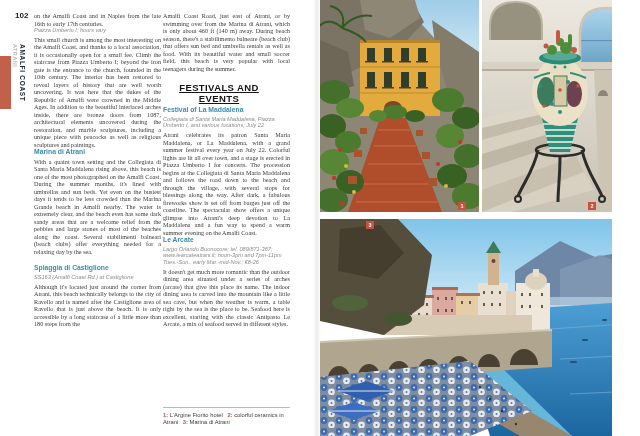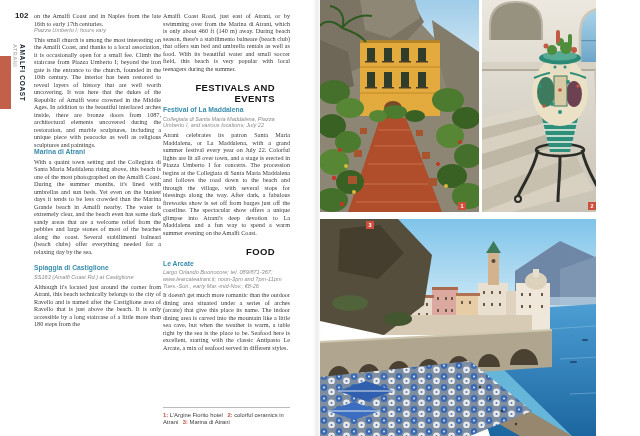--- a/index.html
+++ b/index.html
@@ -1,34 +1,34 @@
 <!DOCTYPE html>
 <html><head>
 <meta charset="utf-8">
 <style>
   html,body{margin:0;padding:0;background:#fff;}
   #page{position:relative;width:596px;height:436px;background:#fff;overflow:hidden;
-        font-family:"Liberation Serif",serif;color:#3a3a3a;}
+        font-family:"Liberation Serif",serif;color:#3a3a3a;padding-left:16px;}
   
   .pagenum{position:absolute;left:15px;top:11px;font:bold 8px "Liberation Sans",sans-serif;color:#1d1d1d;}
   .tabblock{position:absolute;left:0;top:56px;width:11px;height:53px;background:#c2604a;}
   .tab-region{position:absolute;left:19px;top:44px;writing-mode:vertical-rl;
               font:bold 6.5px "Liberation Sans",sans-serif;letter-spacing:.7px;color:#1a2430;}
   .tab-section{position:absolute;left:12px;top:44px;writing-mode:vertical-rl;
                font:5.5px "Liberation Sans",sans-serif;letter-spacing:.6px;color:#9b9b9b;}
   .gutter{position:absolute;left:313px;top:0;width:8px;height:436px;
           background:linear-gradient(to right,rgba(0,0,0,0),rgba(0,0,0,.07),rgba(0,0,0,0));}
   
   .col{position:absolute;top:0;width:127px;height:436px;padding-top:12px;box-sizing:border-box;
        font-size:6.2px;line-height:7.5px;text-align:justify;overflow:hidden;}
   .col1{left:34px;} .col2{left:163px;}
   .col p{margin:0;}
   .sight-title{font:bold 8px/9.5px "Liberation Sans",sans-serif;color:#2b7d6c;margin:14px 0 2px;text-align:left;}
   .section-head{font:bold 9.5px/10.5px "Liberation Sans",sans-serif;color:#141414;
-                letter-spacing:.4px;margin:11px 0 2px;max-width:112px;text-align:right;}
+                letter-spacing:.4px;margin:11px 0 2px;max-width:112px;text-align:center;text-decoration:underline;}
   .listing-title{font:bold 6.8px/8.5px "Liberation Sans",sans-serif;color:#3a8dad;margin:0 0 1px;text-align:left;}
   .listing-title.gap{margin-top:9px;}
   .details{font:italic 5.6px/6.8px "Liberation Sans",sans-serif;color:#8b8b8b;margin:0 0 2px;text-align:left;}
   .caption{position:absolute;left:0;bottom:10px;width:127px;border-top:1px solid #bbb;padding-top:4px;
            font:5.8px/7.2px "Liberation Sans",sans-serif;color:#3c3c3c;text-align:left;}
   .cap-num{color:#c0503c;font-weight:bold;}
   .cap-item{margin-right:3px;}
   
   .photo{position:absolute;overflow:hidden;}
   .photo svg{display:block;width:100%;height:100%;}
@@ -59,21 +59,20 @@
     <div class="details">SS163 (Amalfi Coast Rd.) at Castiglione</div>
     <p>Although it's located just around the corner from Atrani, this beach technically belongs to the city of Ravello and is named after the Castiglione area of Ravello that is just above the beach. It is only accessible by a long staircase of a little more than 180 steps from the</p>
   </div>
 
   <div class="col col2">
     <p>Amalfi Coast Road, just east of Atrani, or by swimming over from the Marina di Atrani, which is only about 460 ft (140 m) away. During beach season, there's a stabilimento balneare (beach club) that offers sun bed and umbrella rentals as well as food. With its beautiful water and small soccer field, this beach is very popular with local teenagers during the summer.</p>
     <h2 class="section-head">FESTIVALS AND EVENTS</h2>
     <h4 class="listing-title">Festival of La Maddalena</h4>
     <div class="details">Collegiata di Santa Maria Maddalena, Piazza Umberto I, and various locations; July 22</div>
     <p>Atrani celebrates its patron Santa Maria Maddalena, or La Maddalena, with a grand summer festival every year on July 22. Colorful lights are lit all over town, and a stage is erected in Piazza Umberto I for concerts. The procession begins at the Collegiata di Santa Maria Maddalena and follows the road down to the beach and through the village, with several stops for blessings along the way. After dark, a fabulous fireworks show is set off from barges just off the coastline. The spectacular show offers a unique glimpse into Atrani's deep devotion to La Maddalena and a fun way to spend a warm summer evening on the Amalfi Coast.</p>
-    <h2 class="section-head">FOOD</h2>
     <h4 class="listing-title">Le Arcate</h4>
     <div class="details">Largo Orlando Buonocore; tel. 089/871-367; www.learcateatrani.it; noon-3pm and 7pm-11pm Tues.-Sun., early Mar.-mid-Nov.; €8-26</div>
     <p>It doesn't get much more romantic than the outdoor dining area situated under a series of arches (arcate) that give this place its name. The indoor dining area is carved into the mountain like a little sea cave, but when the weather is warm, a table right by the sea is the place to be. Seafood here is excellent, starting with the classic Antipasto Le Arcate, a mix of seafood served in different styles.</p>
     <div class="caption">
       <span class="cap-item"><span class="cap-num">1:</span> <span>L'Argine Fiorito hotel</span></span>
       <span class="cap-item"><span class="cap-num">2:</span> <span>colorful ceramics in Atrani</span></span>
       <span class="cap-item"><span class="cap-num">3:</span> <span>Marina di Atrani</span></span>
     </div>
   </div>
 

